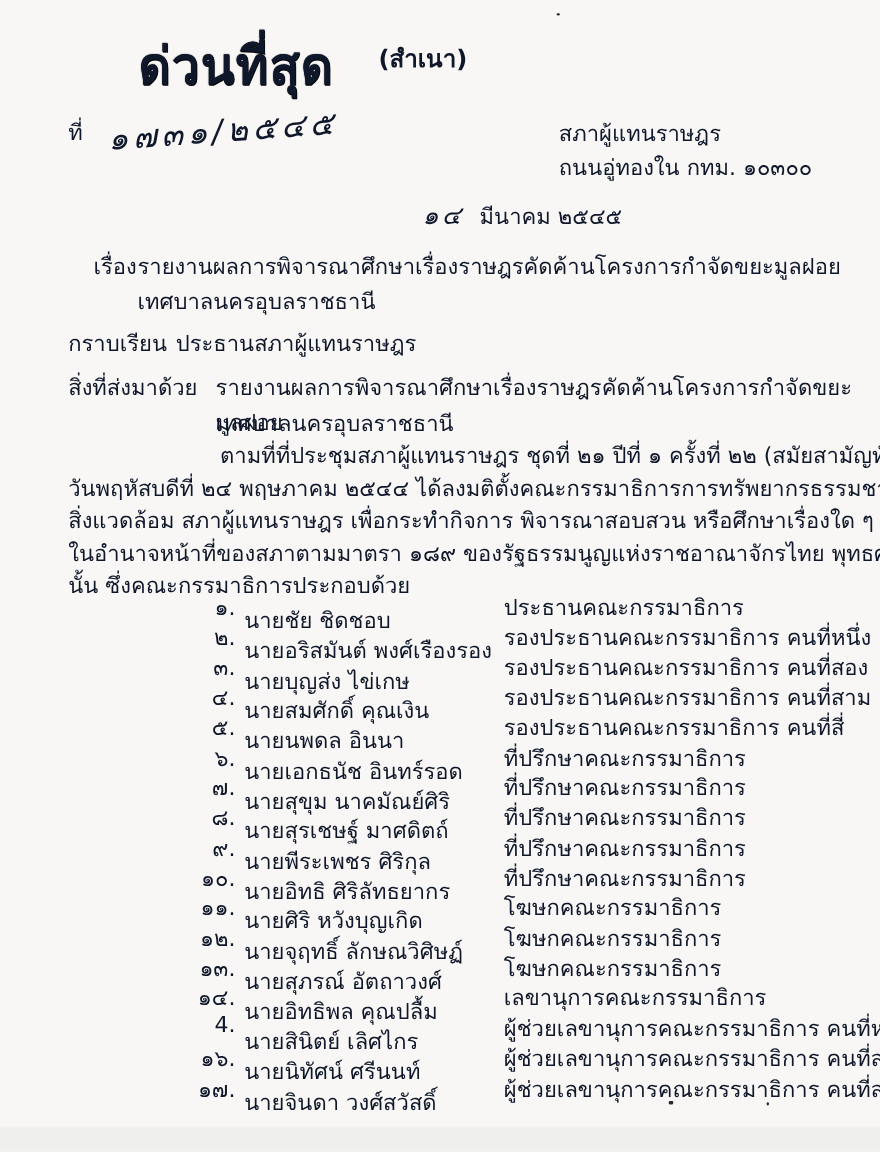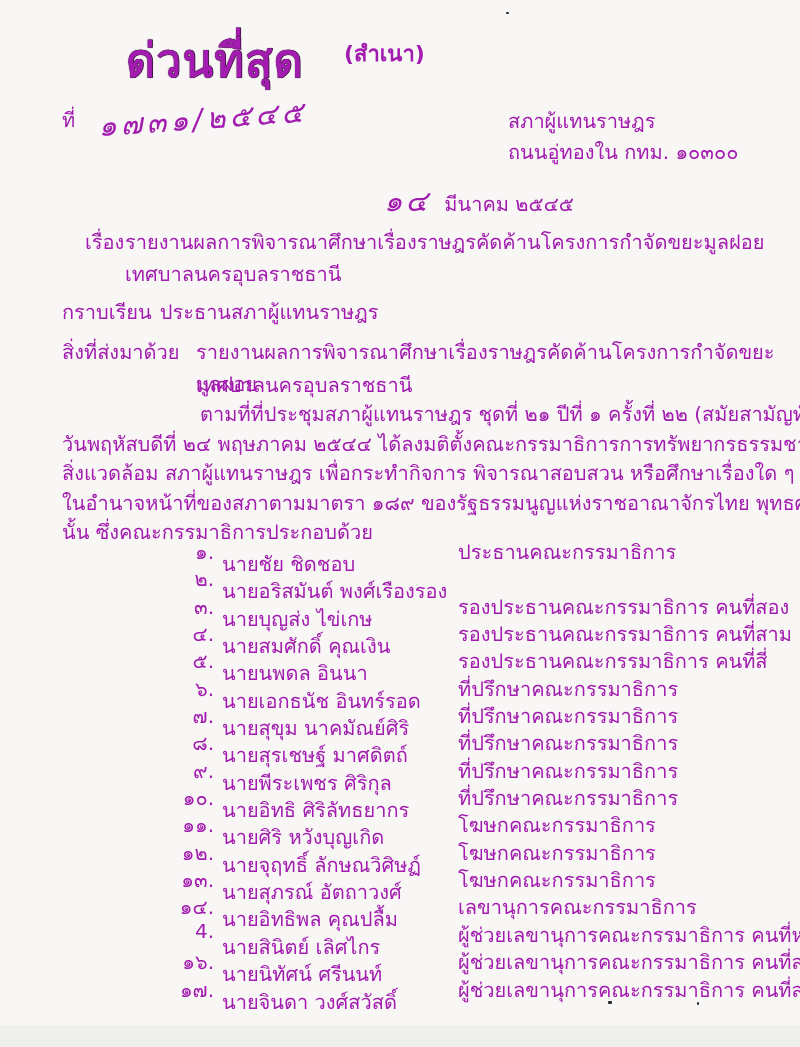--- a/index.html
+++ b/index.html
@@ -5,21 +5,21 @@
   html,body{margin:0;padding:0;}
   body{
     width:800px;height:1047px;
     background:#efefee;
     font-family:"DejaVu Sans", sans-serif;
   }
   .page{
     position:relative;
     width:800px;height:1025px;
     background:#f8f7f5;
-    color:#a21caf;
+    color:#0f172a;
     overflow:hidden;
     font-size:20px;
   }
   
   .stamp{
     position:absolute;left:126px;top:24px;
     font-size:45px;font-weight:bold;
     letter-spacing:1px;
     text-shadow:0 0 1px #000, 0.5px 0.5px 0 #000;
     transform:scaleY(1.05);
@@ -40,21 +40,21 @@
   }
   .sender{
     position:absolute;left:508px;top:106px;
     line-height:31px;font-size:20px;
   }
   .date-line{
     position:absolute;left:384px;top:178px;
     font-size:20px;white-space:nowrap;
   }
   .date-day{
-    font-style:italic;font-size:29px;
+    font-style:italic;font-size:23px;
     letter-spacing:3px;margin-right:14px;
   }
   
   .subject-label{position:absolute;left:85px;top:226px;}
   .subject-line1{position:absolute;left:125px;top:226px;}
   .subject-line2{position:absolute;left:125px;top:258px;}
   .salutation{position:absolute;left:62px;top:296px;}
   .salutation .lbl{margin-right:8px;}
   .enclosure-label{position:absolute;left:62px;top:336px;}
   .enclosure-line1{position:absolute;left:196px;top:336px;}
@@ -127,20 +127,21 @@
 
   <div class="committee">
     <div class="m-row">
       <span class="m-num">๑.</span>
       <span class="m-name">นายชัย ชิดชอบ</span>
       <span class="m-role">ประธานคณะกรรมาธิการ</span>
     </div>
     <div class="m-row">
       <span class="m-num">๒.</span>
       <span class="m-name">นายอริสมันต์ พงศ์เรืองรอง</span>
+      <span class="m-role">รองประธานคณะกรรมาธิการ คนที่หนึ่ง</span>
     </div>
     <div class="m-row">
       <span class="m-num">๓.</span>
       <span class="m-name">นายบุญส่ง ไข่เกษ</span>
       <span class="m-role">รองประธานคณะกรรมาธิการ คนที่สอง</span>
     </div>
     <div class="m-row">
       <span class="m-num">๔.</span>
       <span class="m-name">นายสมศักดิ์ คุณเงิน</span>
       <span class="m-role">รองประธานคณะกรรมาธิการ คนที่สาม</span>

